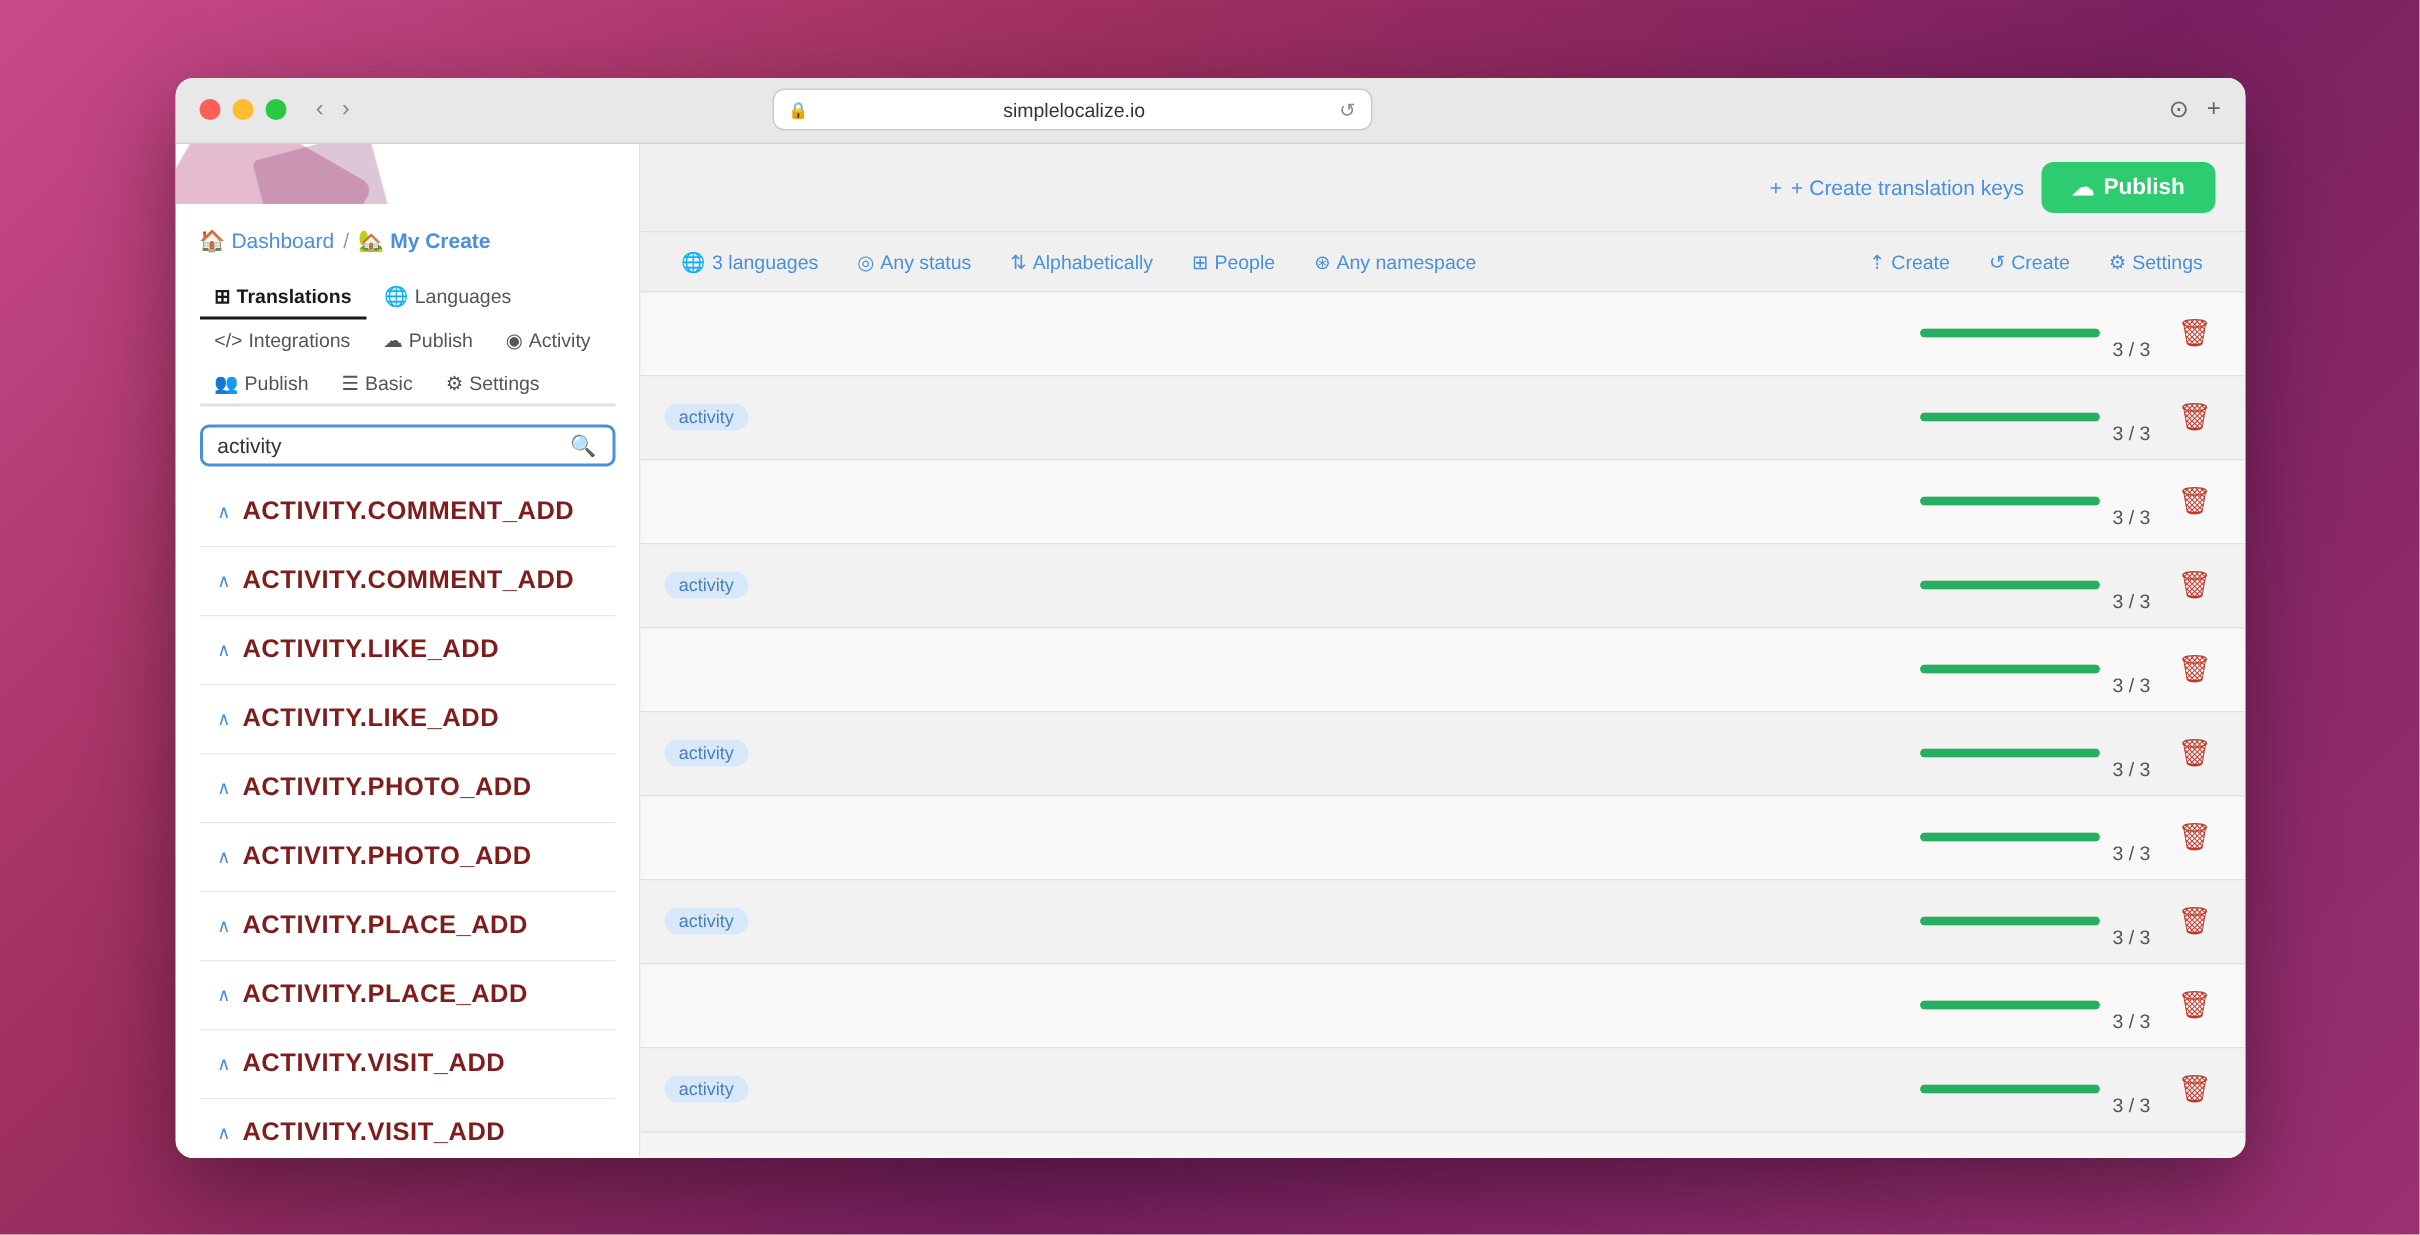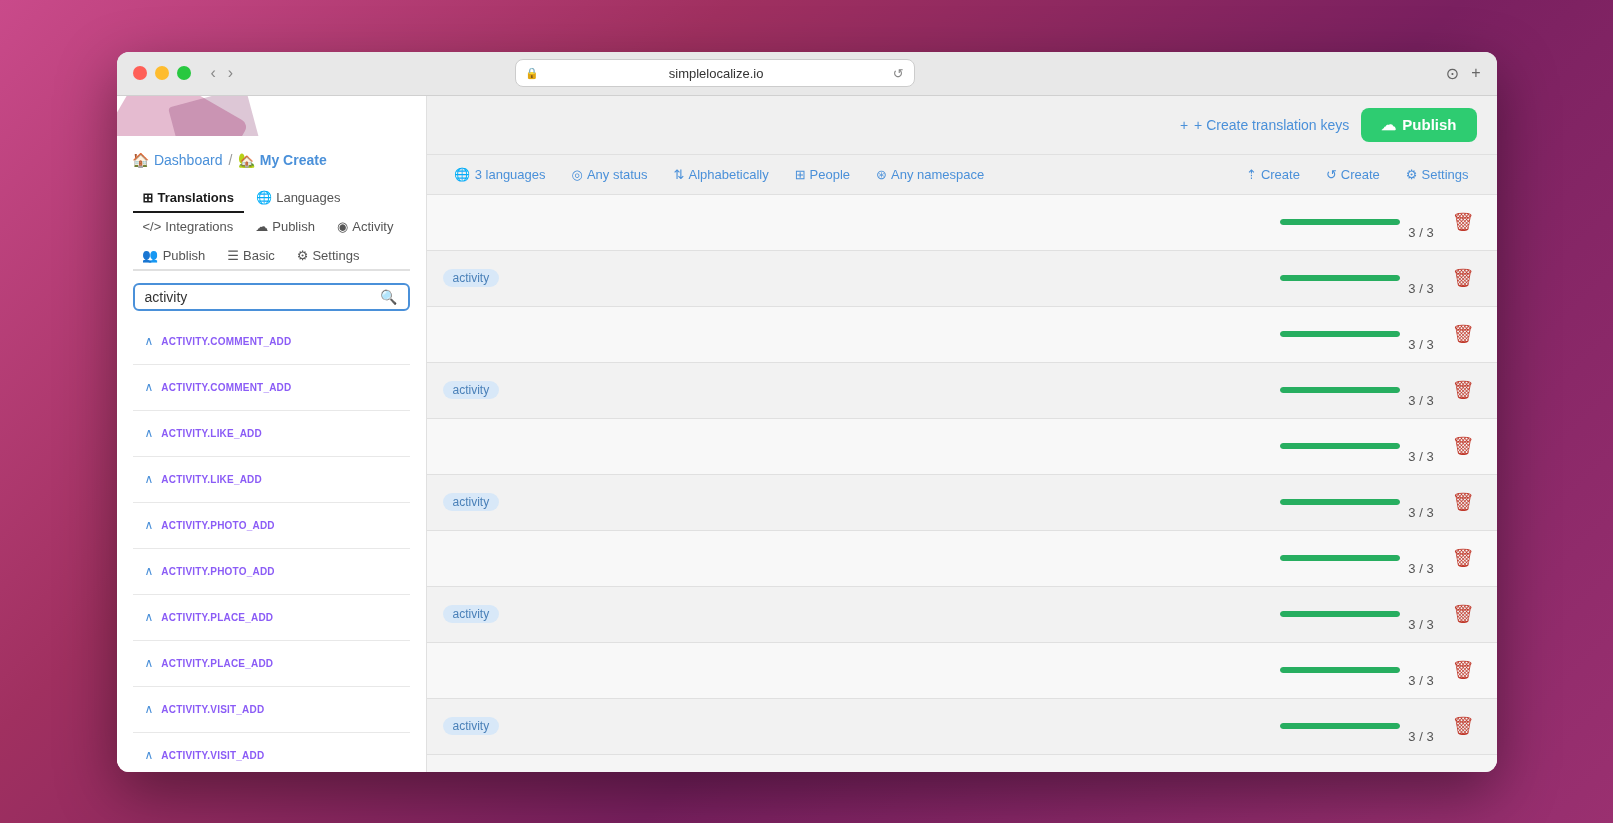--- a/index.html
+++ b/index.html
@@ -213,22 +213,22 @@
       background: #fff;
       min-height: 46px;
     }
     .row-chevron {
       color: #4a90d9;
       font-size: 12px;
       margin-right: 8px;
       cursor: pointer;
     }
     .row-key {
-      color: #8b5cf6;
-      font-size: 10px;
+      color: #7f1d1d;
+      font-size: 17px;
       font-weight: 600;
       letter-spacing: 0.02em;
       flex: 1;
       cursor: pointer;
     }
     
     .right-panel {
       flex: 1;
       background: #f5f5f5;
       display: flex;

